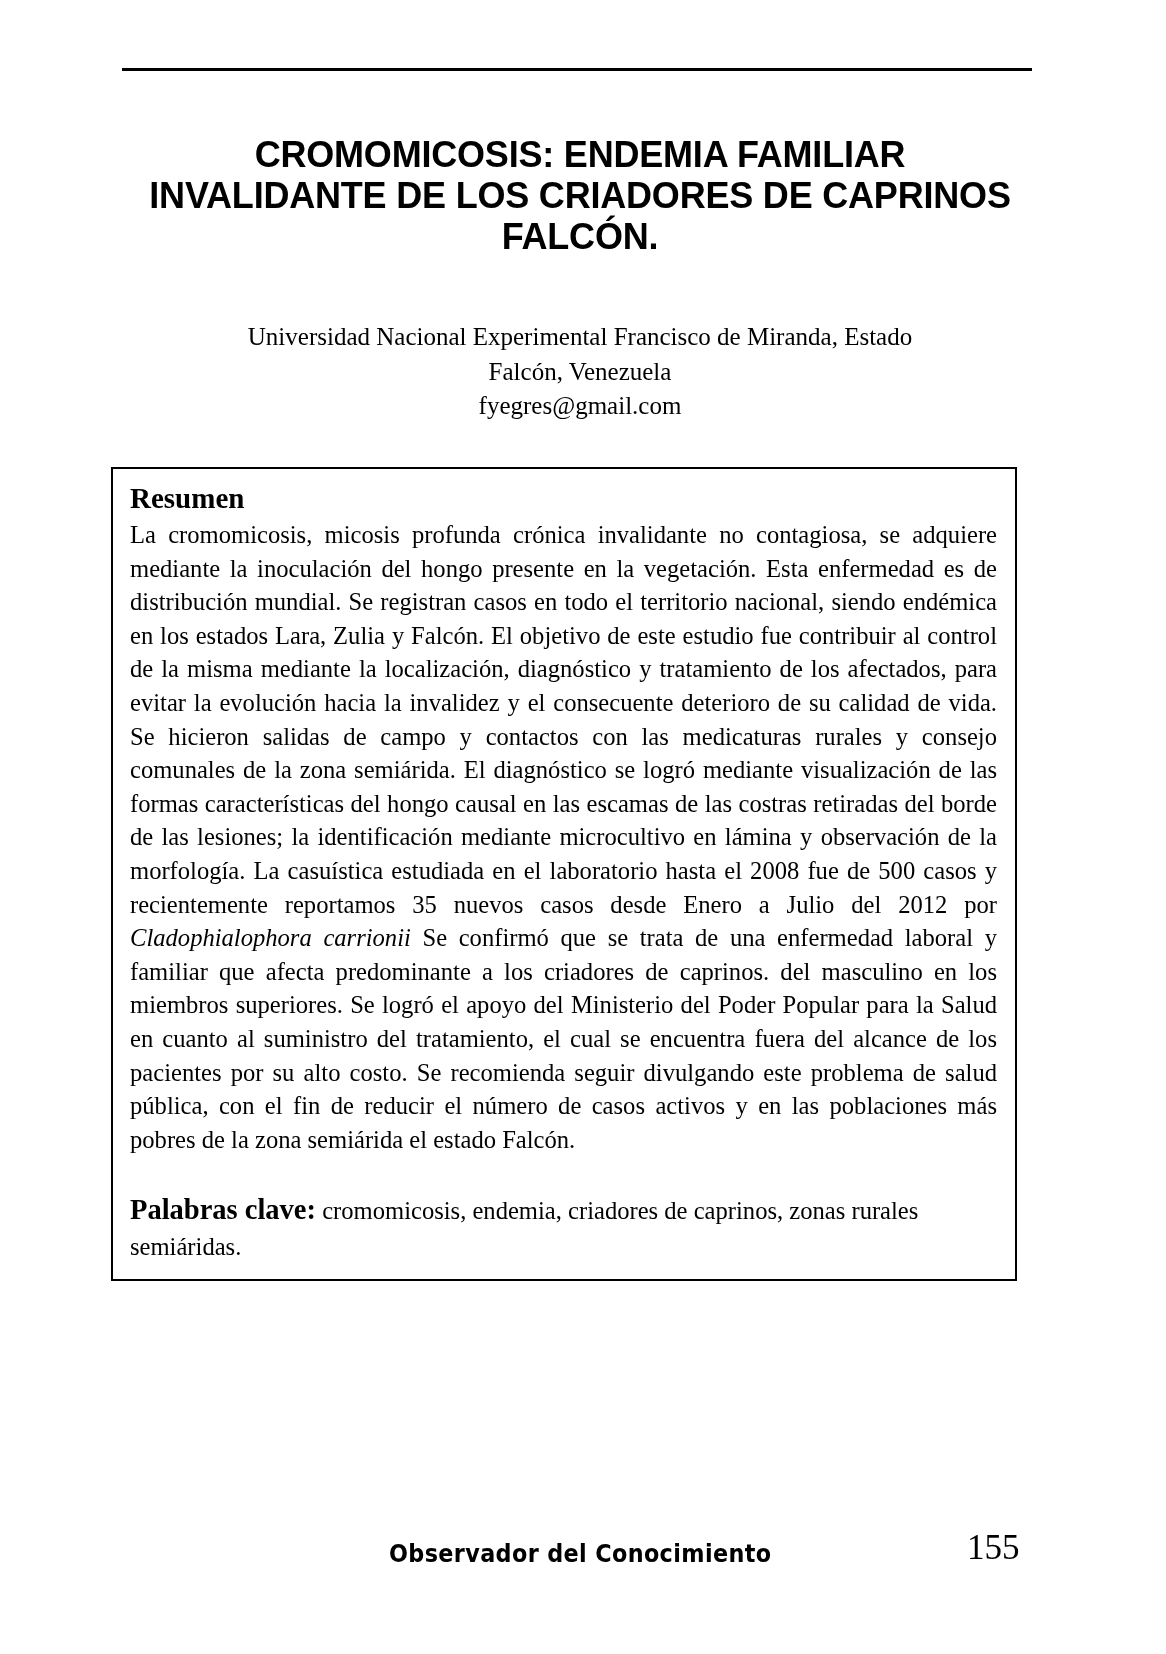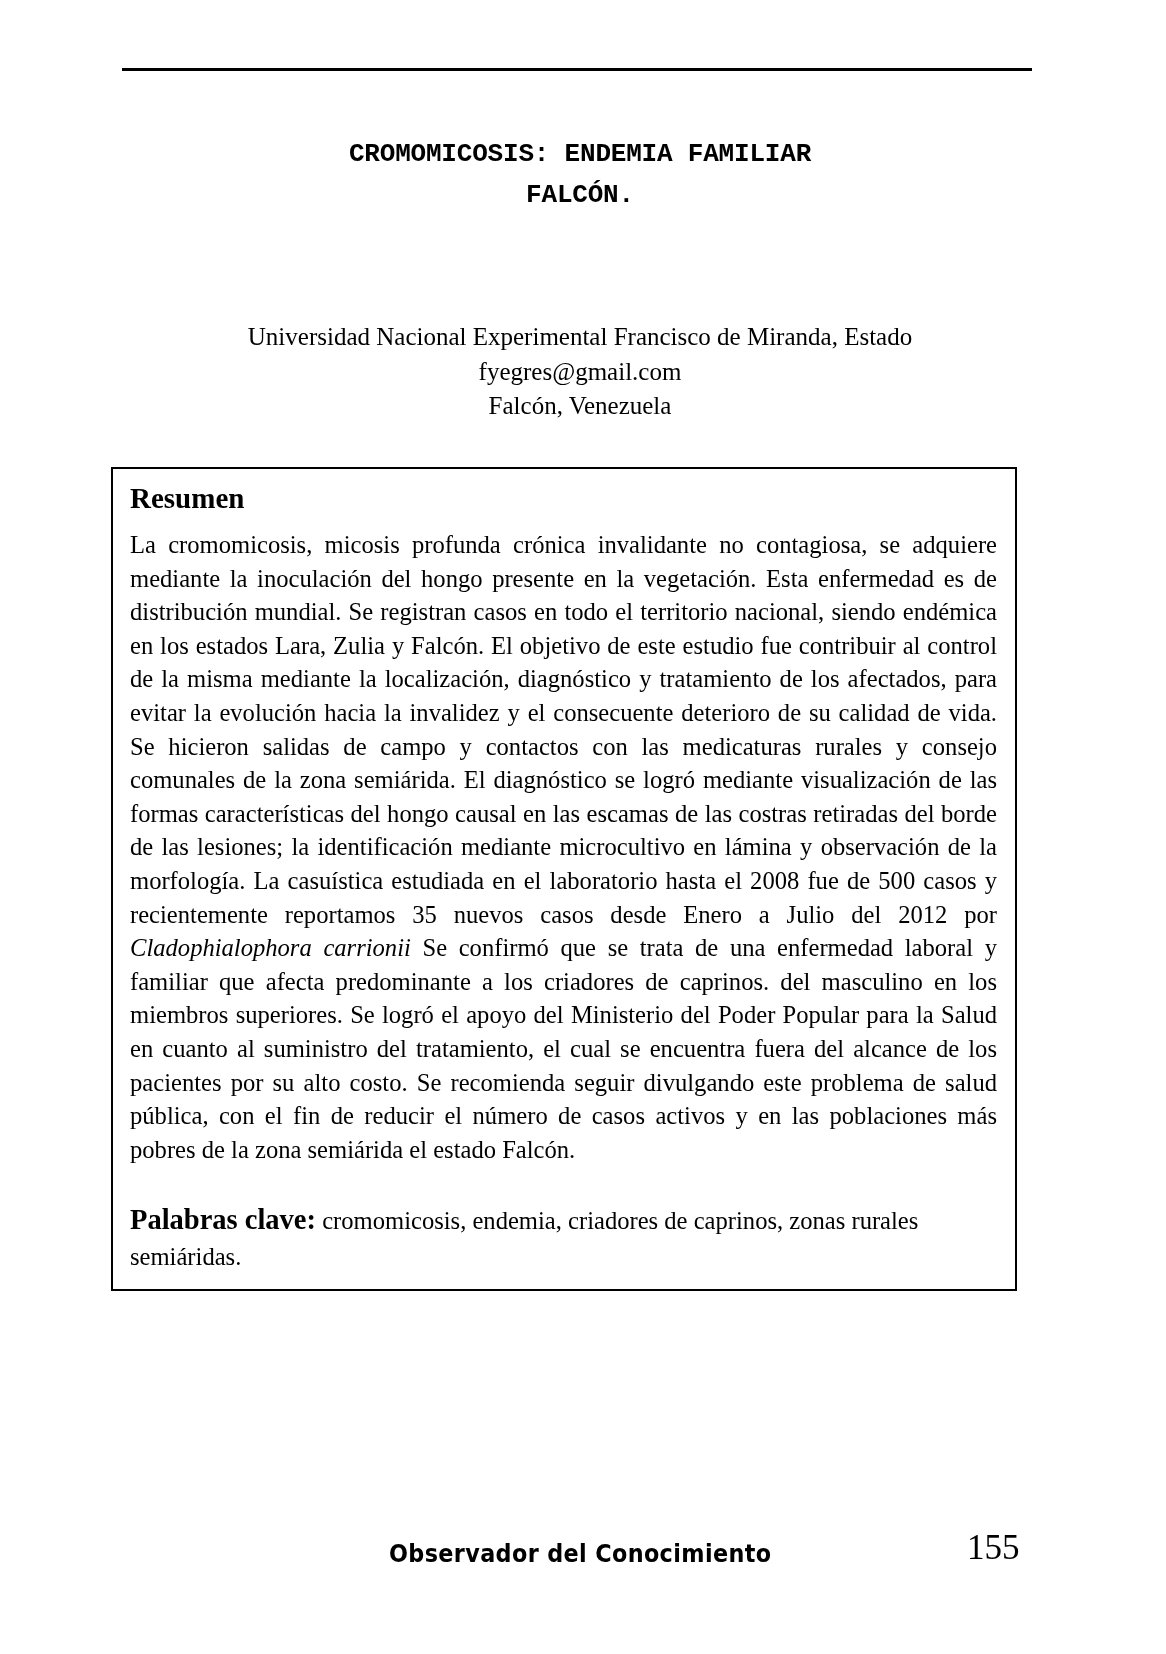--- a/index.html
+++ b/index.html
@@ -35,23 +35,23 @@
 
   
   .title-block {
     position: absolute;
     left: 130px;
     top: 134px;
     width: 900px;
     text-align: center;
   }
   .title-line {
-    font-family: Liberation Mono, monospace;
+    font-family: Liberation Sans, sans-serif;
     font-weight: bold;
-    font-size: 26px;
+    font-size: 36px;
     line-height: 41px;
     letter-spacing: -0.2px;
     white-space: nowrap;
   }
 
   
   .authors-block {
     position: absolute;
     left: 130px;
     top: 320px;
@@ -71,21 +71,21 @@
     width: 906px;
     min-height: 789px;
     border: 2.5px solid #000;
     box-sizing: border-box;
     padding: 10px 18px 14px 17px;
   }
   .abstract-heading {
     font-weight: bold;
     font-size: 29px;
     line-height: 38px;
-    margin-bottom: 11px;
+    margin-bottom: 1px;
   }
   .abstract-body {
     font-size: 24.6px;
     line-height: 33.6px;
     text-align: justify;
     text-justify: inter-word;
     hyphens: none;
   }
   .ital { font-style: italic; }
 
@@ -122,27 +122,28 @@
 </style>
 </head>
 <body>
 
 <div class="page">
 
   <div class="top-rule"></div>
 
   <div class="title-block">
     <div class="title-line">CROMOMICOSIS: ENDEMIA FAMILIAR</div>
+    <div class="title-line">INVALIDANTE DE LOS CRIADORES DE CAPRINOS</div>
     <div class="title-line">FALCÓN.</div>
   </div>
 
   <div class="authors-block">
     <div class="author-line">Universidad Nacional Experimental Francisco de Miranda, Estado</div>
+    <div class="author-line">Falcón, Venezuela</div>
     <div class="author-line">fyegres@gmail.com</div>
-    <div class="author-line">Falcón, Venezuela</div>
   </div>
 
   <div class="abstract-box">
     <div class="abstract-heading">Resumen</div>
     <div class="abstract-body"><span>La cromomicosis,  micosis profunda crónica invalidante no contagiosa, se adquiere mediante la inoculación del hongo presente en la vegetación. Esta enfermedad es de distribución mundial. Se registran casos en todo el territorio nacional, siendo endémica en los estados Lara, Zulia y Falcón. El objetivo de este estudio fue contribuir al control de la misma mediante la localización, diagnóstico y tratamiento de los afectados, para evitar la evolución hacia la  invalidez y  el consecuente deterioro de su calidad de vida. Se hicieron salidas de campo y contactos con las medicaturas  rurales y consejo comunales de la zona semiárida. El diagnóstico se logró mediante visualización de las formas características del hongo causal en las escamas de las costras retiradas del borde de las lesiones; la identificación mediante microcultivo en lámina y observación de la morfología. La casuística estudiada en el laboratorio hasta   el 2008 fue de 500 casos y recientemente reportamos  35 nuevos casos desde Enero a Julio del 2012 por </span><span class="ital">Cladophialophora carrionii</span><span>  Se confirmó que se trata de una enfermedad laboral  y familiar que afecta predominante a los criadores de caprinos. del masculino en los miembros superiores. Se logró el apoyo del Ministerio del Poder Popular para la Salud en cuanto al suministro del tratamiento, el cual se encuentra fuera del alcance de los pacientes por su alto costo. Se recomienda seguir divulgando este problema de salud  pública,  con el fin de reducir el número de casos activos y  en las poblaciones más pobres de la zona semiárida el estado Falcón.</span></div>
     <div class="keywords"><span class="kw-label">Palabras clave:</span> <span>cromomicosis, endemia, criadores de caprinos,  zonas rurales semiáridas.</span></div>
   </div>
 
   <div class="footer-journal">Observador del Conocimiento</div>
   <div class="footer-pageno">155</div>

